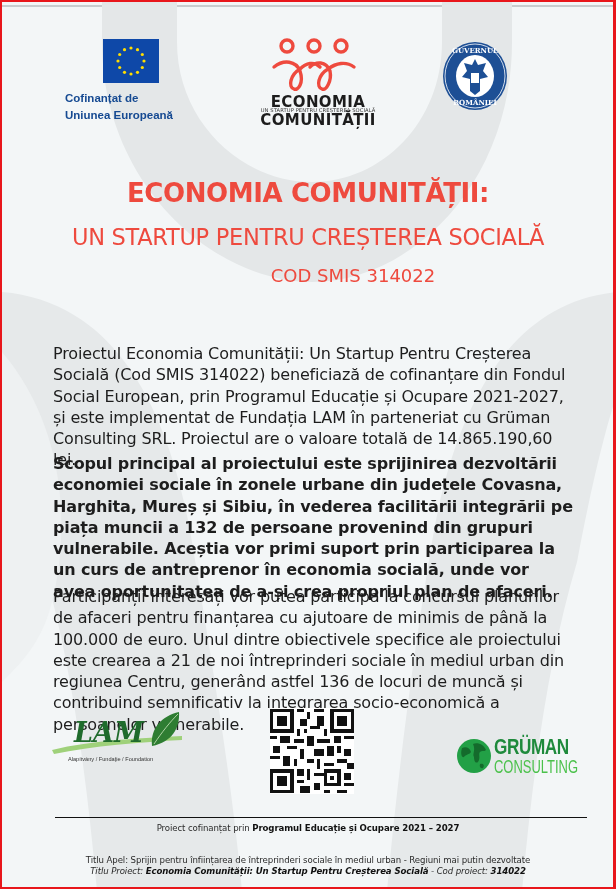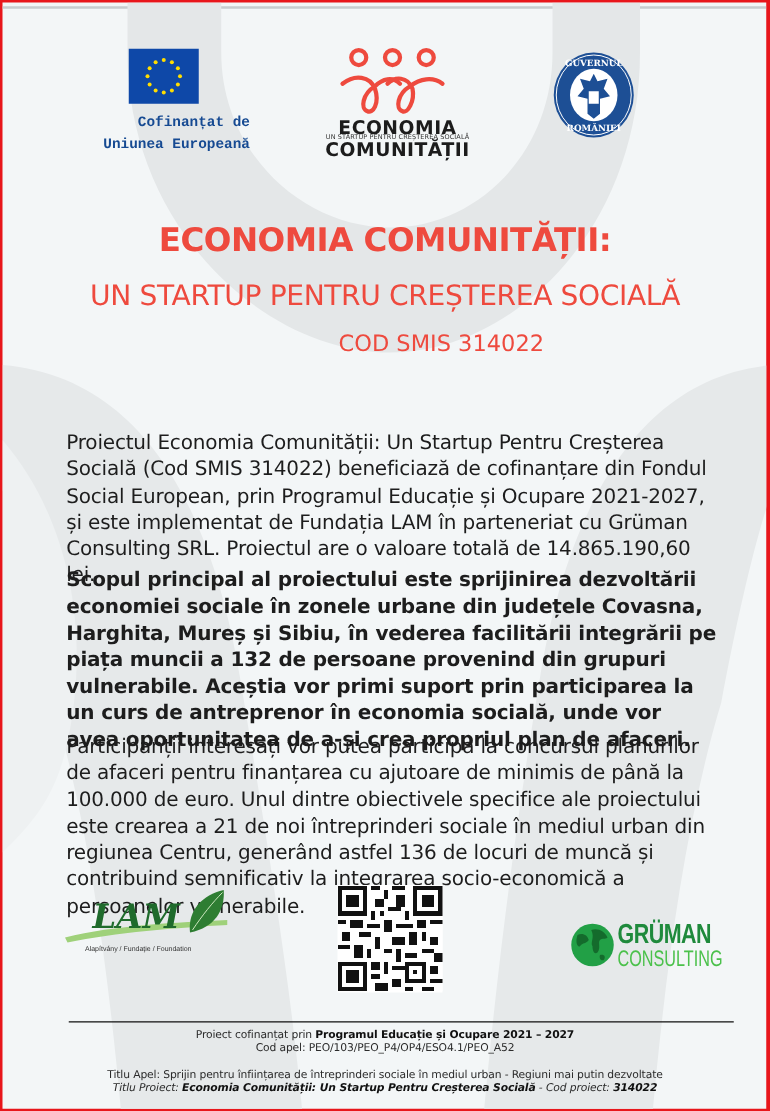--- a/index.html
+++ b/index.html
@@ -12,22 +12,22 @@
       overflow: hidden; background: #f3f6f7;
     }
     .top-rule { position: absolute; left: 0; right: 0; top: 3px; height: 2px; background: #c8ccce; }
 
     .bg-shapes { position: absolute; left: 0; top: 0; width: 616px; height: 889px; z-index: 0; }
 
     .content { position: absolute; left: 0; top: 0; width: 612px; height: 885px; z-index: 1; }
 
     
     .eu-logo { position: absolute; left: 101px; top: 37px; width: 56px; height: 44px; background: #0e48a8; }
-    .eu-text { position: absolute; left: 63px; top: 88px; width: 135px; text-align: right;
-      font-family: Liberation Mono, monospace; font-weight: bold; font-size: 11.5px; line-height: 17px; color: #164a92; }
+    .eu-text { position: absolute; left: 63px; top: 88px; width: 135px; text-align: left;
+      font-family: Liberation Sans, sans-serif; font-weight: bold; font-size: 11.5px; line-height: 17px; color: #164a92; }
 
     .ec-logo { position: absolute; left: 268px; top: 35px; width: 88px; height: 58px; }
     .ec-title { position: absolute; left: 220px; top: 91px; width: 192px; text-align: center;
       font-family: "DejaVu Sans", sans-serif; font-weight: bold; font-size: 15px; letter-spacing: 0.4px; color: #1c1c1c; }
     .ec-sub { position: absolute; left: 220px; top: 105px; width: 192px; text-align: center;
       font-family: "DejaVu Sans", sans-serif; font-size: 5.2px; letter-spacing: 0.1px; color: #333; }
 
     .gov-logo { position: absolute; left: 440px; top: 39px; width: 66px; height: 70px; }
 
     
@@ -214,20 +214,19 @@
         <path d="M24 26 C27 25 29 27 27 30 C25 31 23 29 24 26 Z" fill="#146b2c"></path>
       </svg>
       <div class="gruman-name">GRÜMAN</div>
       <div class="gruman-sub">CONSULTING</div>
     </div>
 
     <div class="divider"></div>
     <div class="foot f1">
       <span>Proiect cofinanțat prin </span><b>Programul Educație și Ocupare 2021 – 2027</b>
     </div>
-    <div class="foot f2">Cod apel: PEO/103/PEO_P4/OP4/ESO4.1/PEO_A52</div>
     <div class="foot f3">Titlu Apel: Sprijin pentru înființarea de întreprinderi sociale în mediul urban - Regiuni mai putin dezvoltate</div>
     <div class="foot f4">
       <span>Titlu Proiect: </span><b>Economia Comunității: Un Startup Pentru Creșterea Socială</b><span> - Cod proiect: </span><b>314022</b>
     </div>
 
   </div>
 </div>
 
 </body></html>

